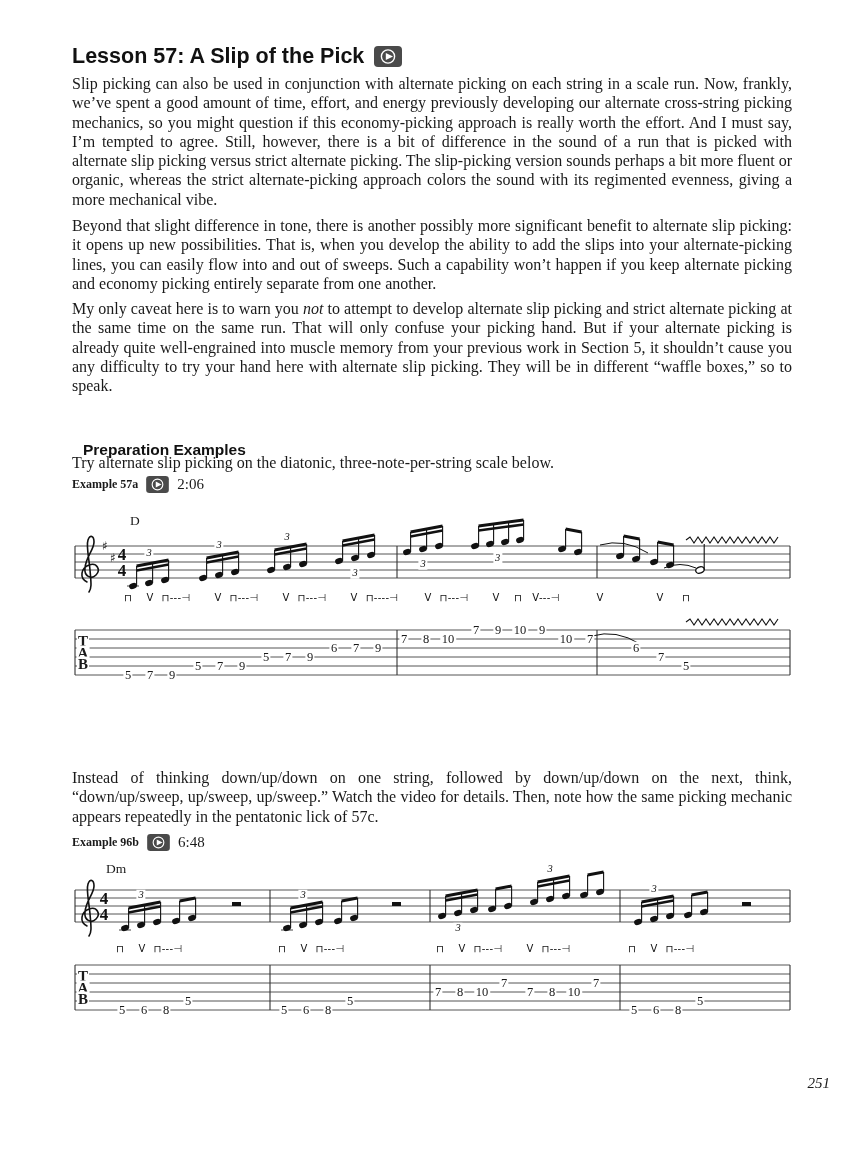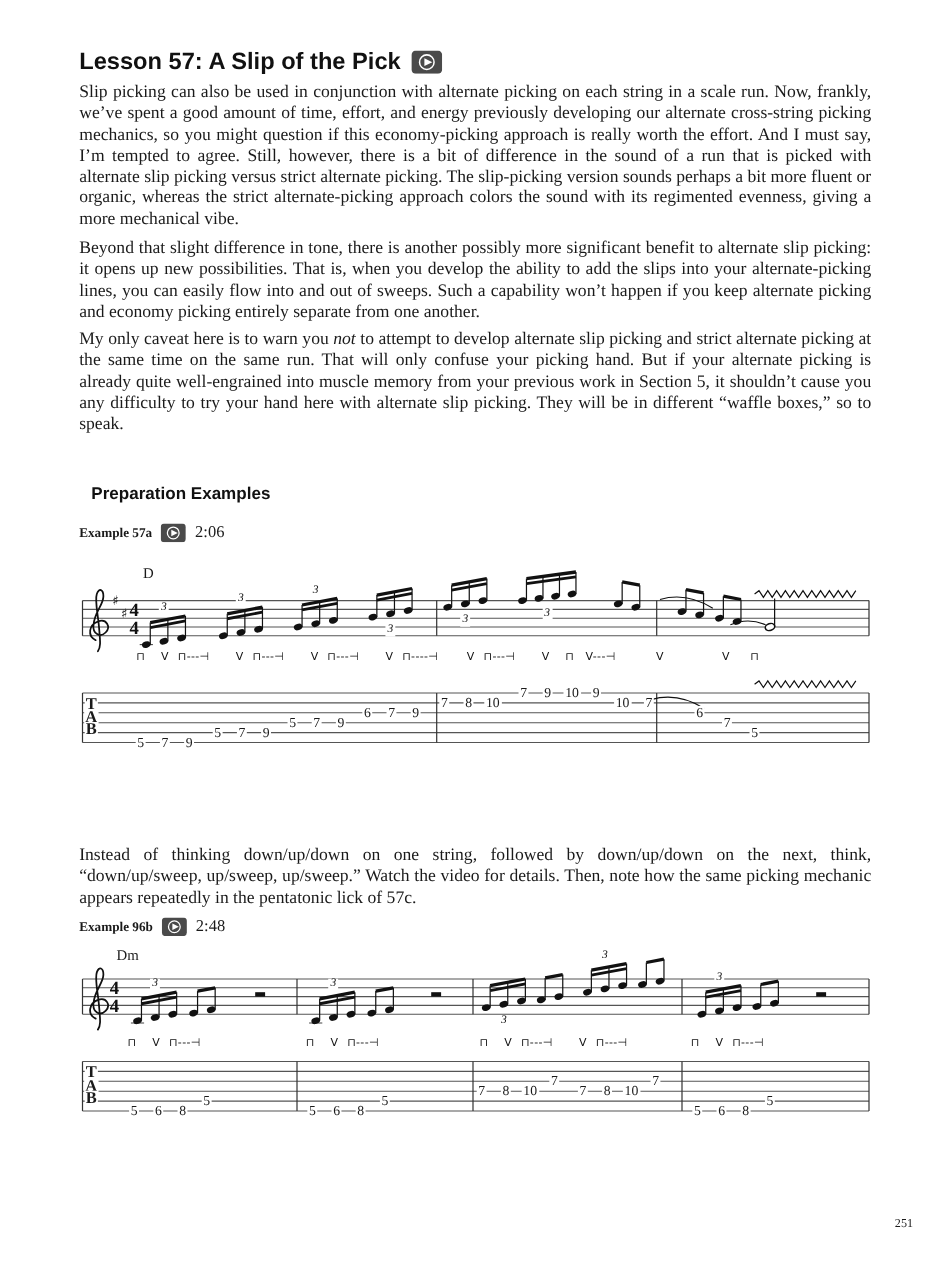--- a/index.html
+++ b/index.html
@@ -9,21 +9,21 @@
   .title-row{position:absolute;left:72px;top:44px;display:flex;align-items:center;gap:10px;}
   h1{font-family:"Liberation Sans",sans-serif;font-size:21.5px;font-weight:700;margin:0;color:#111;}
   p.body{position:absolute;left:72px;width:720px;margin:0;font-size:16px;line-height:19.3px;
          text-align:justify;color:#1a1a1a;}
   h2.prep{position:absolute;left:72px;margin:11px;font-family:"Liberation Sans",sans-serif;
           font-size:15.5px;font-weight:700;color:#111;}
   .exrow{position:absolute;left:72px;display:flex;align-items:center;gap:8px;}
   .exlabel{font-weight:700;font-size:12px;}
   .extime{font-size:15px;}
   .vid{display:inline-flex;align-items:center;}
-  .pagenum{position:absolute;right:34px;top:1106px;font-size:11px;}
+  .pagenum{position:absolute;right:34px;top:1075px;font-size:15px;font-style:italic;}
   
   .mspan{position:absolute;transform:translate(-50%,-50%);line-height:1;white-space:nowrap;}
   .tabnum{font-family:"Liberation Serif",serif;font-size:12.5px;background:#fff;padding:0 1.5px;}
   .pick{font-family:"DejaVu Sans",sans-serif;font-size:10px;color:#111;letter-spacing:0.3px;}
   .trip{font-family:"Liberation Serif",serif;font-style:italic;font-size:10.5px;background:#fff;padding:0 2px;}
   .chord{position:absolute;font-family:"Liberation Serif",serif;font-size:13.5px;line-height:1;}
   .tabletter{font-family:"Liberation Serif",serif;font-weight:700;font-size:15px;background:#fff;padding:0 1px;}
 </style>
 </head>
 <body>
@@ -245,20 +245,21 @@
         <polygon points="11.8,6.9 19,10.5 11.8,14.1" fill="#fff"></polygon>
       </svg>
     </span>
   </div>
 
   <p class="body" style="top:74px">Slip picking can also be used in conjunction with alternate picking on each string in a scale run. Now, frankly, we’ve spent a good amount of time, effort, and energy previously developing our alternate cross-string picking mechanics, so you might question if this economy-picking approach is really worth the effort. And I must say, I’m tempted to agree. Still, however, there is a bit of difference in the sound of a run that is picked with alternate slip picking versus strict alternate picking. The slip-picking version sounds perhaps a bit more fluent or organic, whereas the strict alternate-picking approach colors the sound with its regimented evenness, giving a more mechanical vibe.</p>
   <p class="body" style="top:216px">Beyond that slight difference in tone, there is another possibly more significant benefit to alternate slip picking: it opens up new possibilities. That is, when you develop the ability to add the slips into your alternate-picking lines, you can easily flow into and out of sweeps. Such a capability won’t happen if you keep alternate picking and economy picking entirely separate from one another.</p>
   <p class="body" style="top:299px"><span>My only caveat here is to warn you </span><i>not</i><span> to attempt to develop alternate slip picking and strict alternate picking at the same time on the same run. That will only confuse your picking hand. But if your alternate picking is already quite well-engrained into muscle memory from your previous work in Section 5, it shouldn’t cause you any difficulty to try your hand here with alternate slip picking. They will be in different “waffle boxes,” so to speak.</span></p>
 
   <h2 class="prep" style="top:430px">Preparation Examples</h2>
+  <p class="body" style="top:453px">Try alternate slip picking on the diatonic, three-note-per-string scale below.</p>
 
   <div class="exrow" style="top:476px">
     <span class="exlabel">Example 57a</span>
     <span class="vid">
       <svg width="23" height="17" viewBox="0 0 28 21">
         <rect width="28" height="21" rx="4" fill="#4a4a4a"></rect>
         <circle cx="14" cy="10.5" r="6.6" fill="none" stroke="#fff" stroke-width="1.4"></circle>
         <polygon points="11.8,6.9 19,10.5 11.8,14.1" fill="#fff"></polygon>
       </svg>
     </span>
@@ -269,21 +270,21 @@
 
   <div class="exrow" style="top:834px">
     <span class="exlabel">Example 96b</span>
     <span class="vid">
       <svg width="23" height="17" viewBox="0 0 28 21">
         <rect width="28" height="21" rx="4" fill="#4a4a4a"></rect>
         <circle cx="14" cy="10.5" r="6.6" fill="none" stroke="#fff" stroke-width="1.4"></circle>
         <polygon points="11.8,6.9 19,10.5 11.8,14.1" fill="#fff"></polygon>
       </svg>
     </span>
-    <span class="extime">2:48</span>
+    <span class="extime">6:48</span>
   </div>
 
   <div class="pagenum">251</div>
 
 <span class="chord" style="left: 130px; top: 514px;">D</span>
     <span class="mspan trip" style="left: 149px; top: 553px;">3</span>
     <span class="mspan trip" style="left: 219px; top: 545px;">3</span>
     <span class="mspan trip" style="left: 287px; top: 537px;">3</span>
     <span class="mspan trip" style="left: 355px; top: 573px;">3</span>
     <span class="mspan trip" style="left: 423px; top: 564px;">3</span>

